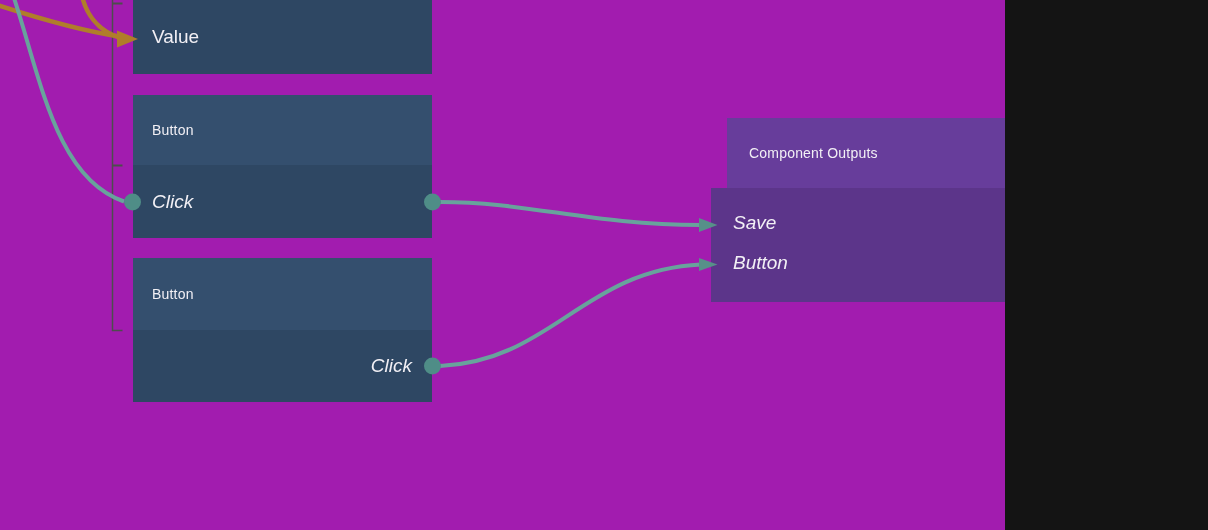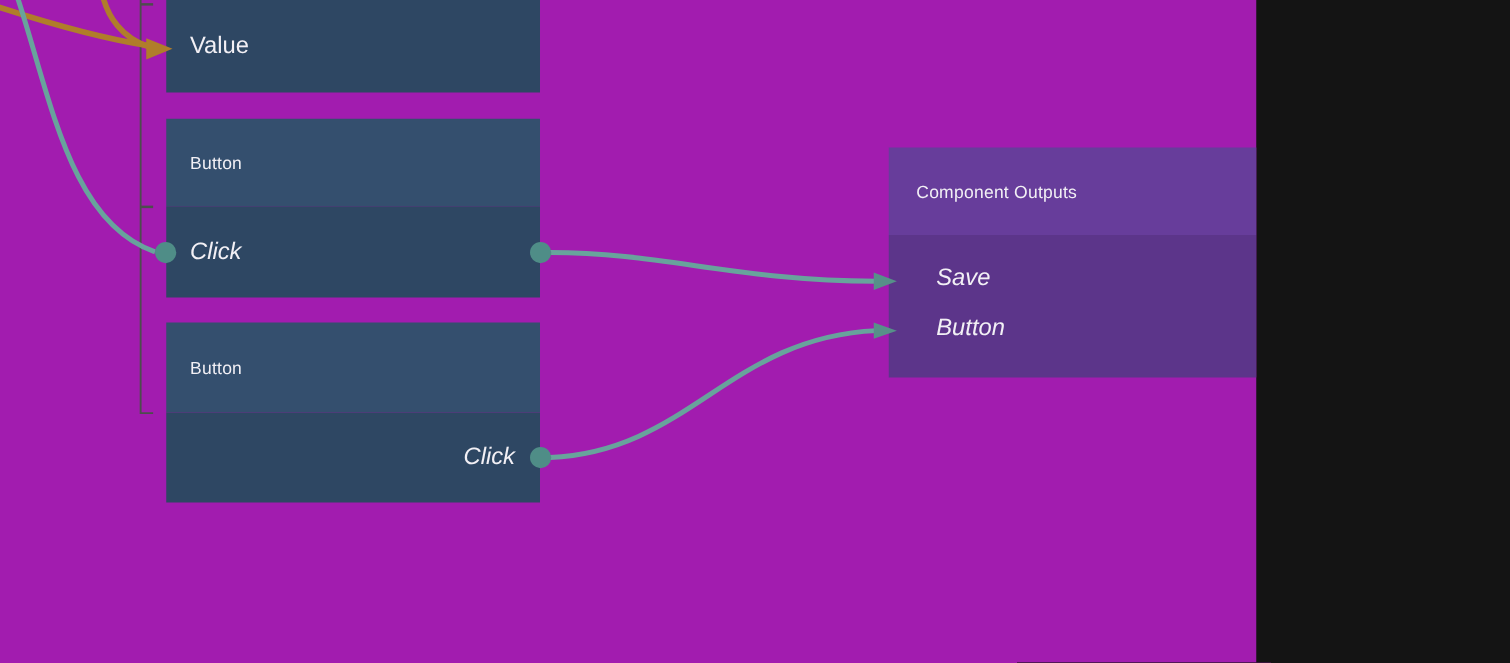--- a/index.html
+++ b/index.html
@@ -47,23 +47,23 @@
   .node-button1 .node-header { height: 70px; padding-left: 19px; }
   .node-button1 .node-body { height: 73px; }
   .node-button1 .row { height: 73px; padding-left: 19px; }
   
   .node-button2 { left: 133px; top: 258px; width: 299px; height: 144px; }
   .node-button2 .node-header { height: 72px; padding-left: 19px; }
   .node-button2 .node-body { height: 72px; }
   .node-button2 .row { height: 72px; justify-content: flex-end; padding-right: 20px; }
   
   .node-outputs { left: 711px; top: 118px; width: 301px; height: 184px; }
-  .node-outputs .node-header { height: 70px; padding-left: 22px; background: #673d9b; }
+  .node-outputs .node-header { height: 70px; padding-left: 22px; background: #673d9b; margin-left: 16px; }
   .node-outputs .node-body { height: 114px; padding-top: 15px; background: #5c358a; }
-  .node-outputs .row { height: 40px; padding-left: 22px; margin-left: 16px; }
+  .node-outputs .row { height: 40px; padding-left: 22px; }
 </style>
 </head>
 <body>
 
 <div class="canvas">
 
   <div class="node node-value">
     <div class="row">
       <span>Value</span>
     </div>

